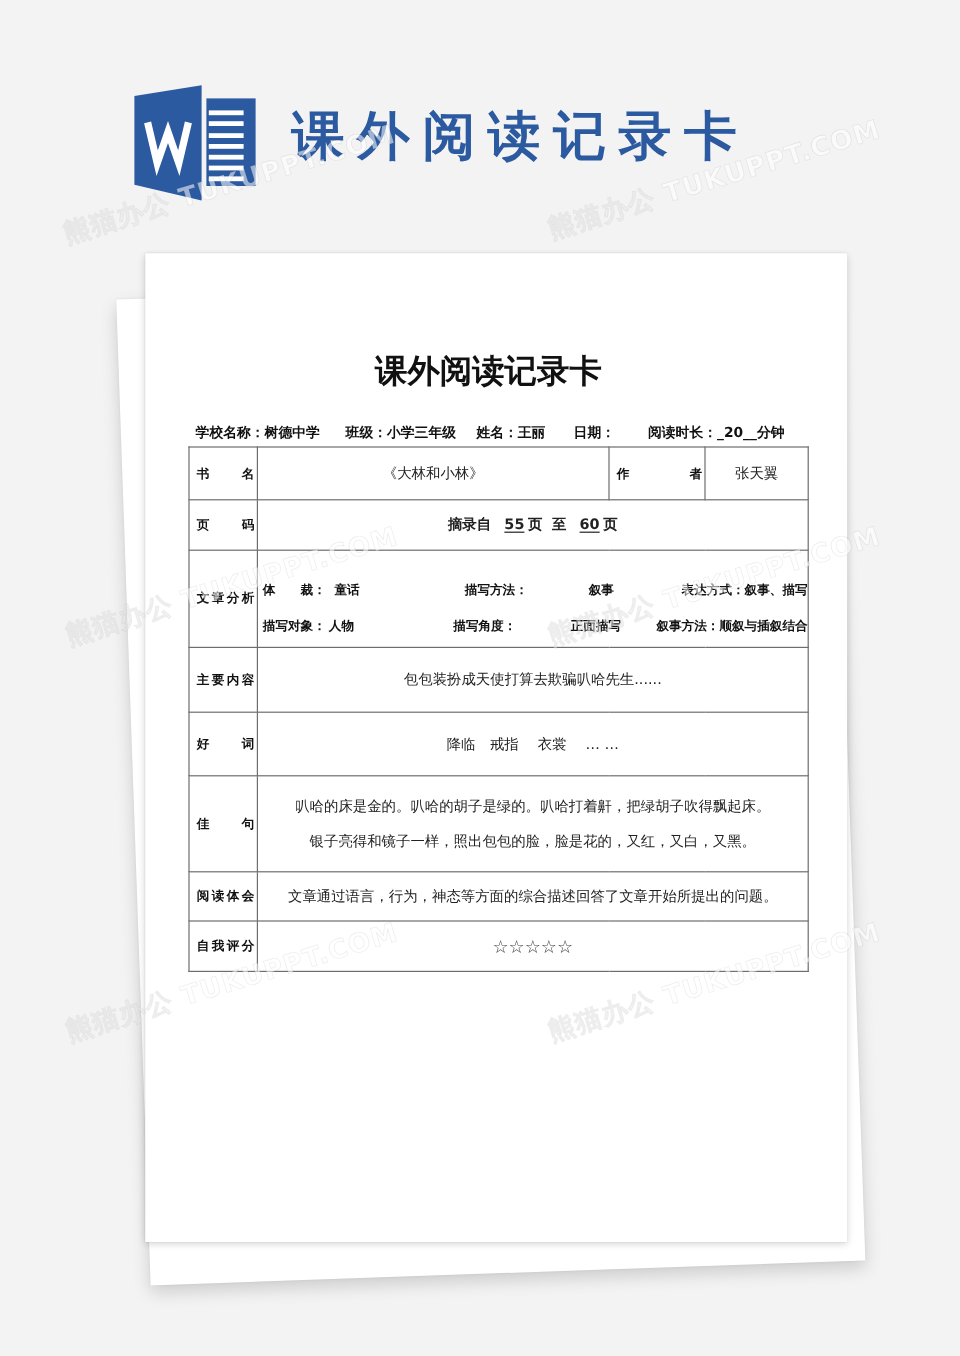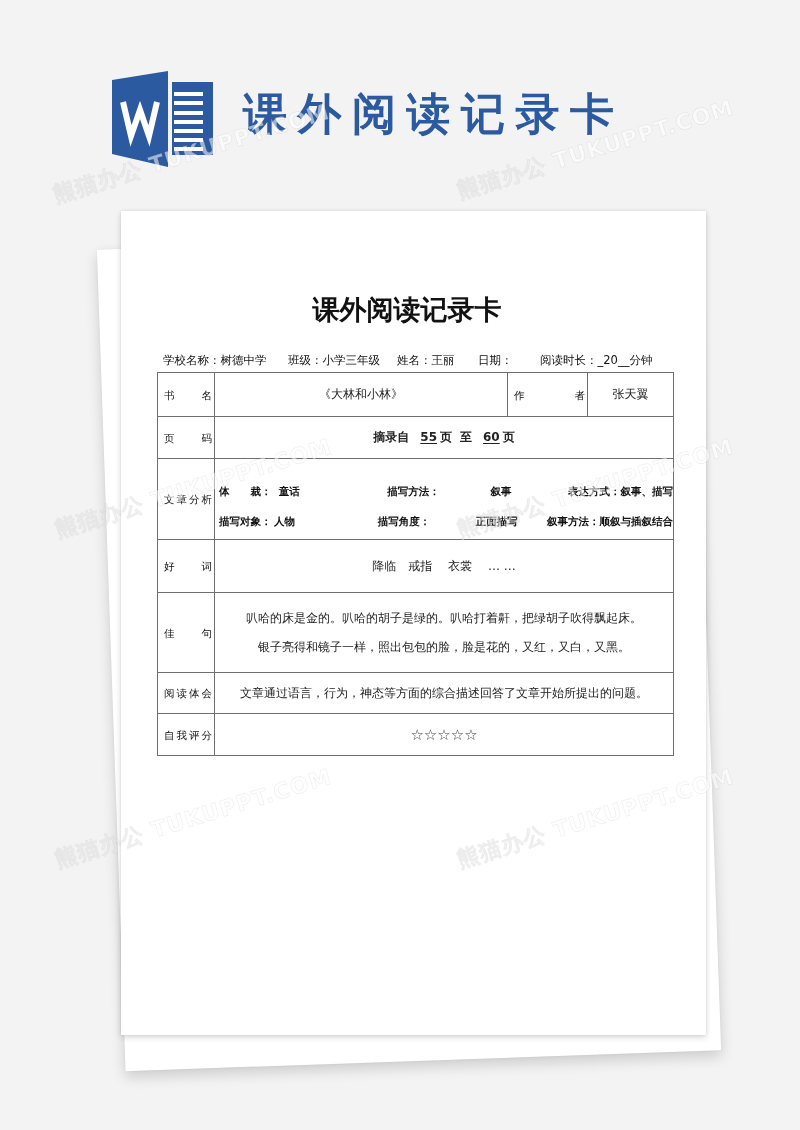--- a/index.html
+++ b/index.html
@@ -22,32 +22,32 @@
   }
   .paper {
     position: absolute; left: 121px; top: 211px; width: 585px; height: 824px;
     background: #fff;
     box-shadow: 0 2px 6px rgba(0,0,0,0.18), 0 0 1px rgba(0,0,0,0.12);
   }
   .doc-title {
     position: absolute; left: 0; top: 82px; width: 572px; text-align: center;
     font-size: 27px; font-weight: bold; line-height: 34px; color: #111;
   }
-  .info { position: absolute; top: 141px; font-size: 11.5px; font-weight: normal; line-height: 16px; white-space: nowrap; color:#111; }
+  .info { position: absolute; top: 141px; font-size: 11.5px; font-weight: bold; line-height: 16px; white-space: nowrap; color:#111; }
   .sheet {
     position: absolute; left: 36px; top: 161px;
     border-collapse: collapse; table-layout: fixed; width: 516px;
   }
   .sheet td {
     border: 1px solid #6e6e6e; padding: 0; vertical-align: middle;
     font-size: 12px; color: #222;
   }
   .lbl { padding: 0 2px 0 6px !important; }
   .lbl span, .lbl div {
-    display: block; font-size: 10.5px; font-weight: normal; color: #111;
+    display: block; font-size: 10.5px; font-weight: bold; color: #111;
     text-align: justify; text-align-last: justify; line-height: 14px;
   }
   .lbl .two-line div { line-height: 37px; }
   .center { text-align: center; }
   .book-val { font-size: 13px; }
   .author-val { font-size: 14px; }
   .pages { font-size: 10.5px; font-weight: bold; }
   .pages .u { text-decoration: underline; text-underline-offset: 2px; padding: 0 3px; }
   .gap { display: inline-block; width: 8px; }
   .ana { padding-left: 4px !important; }
@@ -144,20 +144,26 @@
         <div class="ana-row">
           <span class="c1k">描写对象：</span>
           <span class="c1v">人物</span>
           <span class="c2k">描写角度：</span>
           <span class="c2v">正面描写</span>
           <span>叙事方法：</span>
               <span>顺叙与插叙结合</span>
         </div>
       </td>
     </tr>
+    <tr style="height:54px">
+      <td class="lbl">
+            <span>主要内容</span>
+          </td>
+      <td colspan="3" class="center body-txt"><span>包包装扮成天使打算去欺骗叭哈先生......</span></td>
+    </tr>
     <tr style="height:53px">
       <td class="lbl">
             <span>好词</span>
           </td>
       <td colspan="3" class="center body-txt" style="white-space:pre"><span>降临　戒指　 衣裳　 … …</span></td>
     </tr>
     <tr style="height:80px">
       <td class="lbl">
             <span>佳句</span>
           </td>

